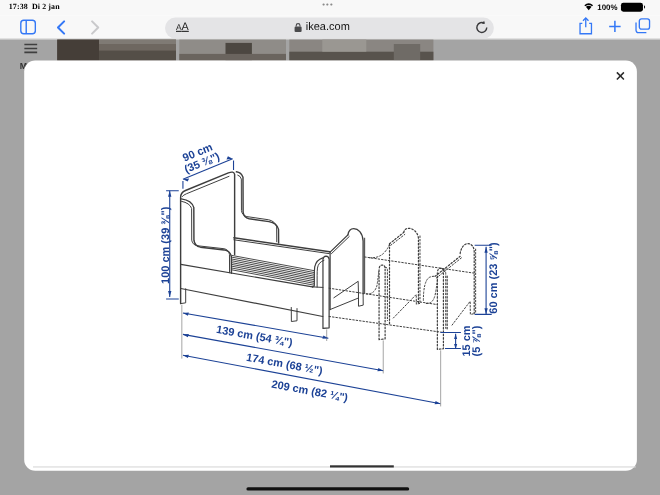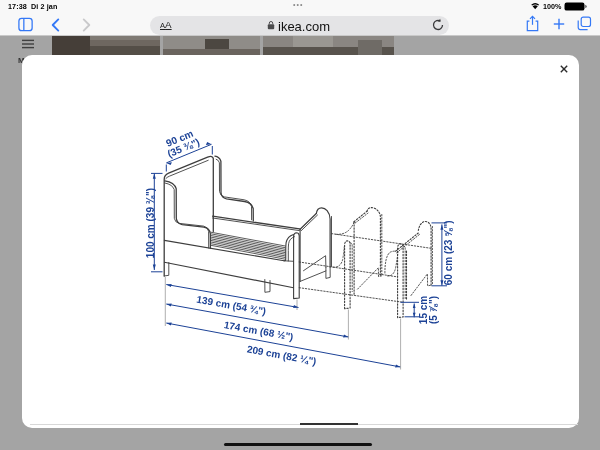--- a/index.html
+++ b/index.html
@@ -5,21 +5,21 @@
   html,body{margin:0;padding:0;}
   body{width:600px;height:450px;position:relative;overflow:hidden;
        font-family:"Liberation Sans", sans-serif;background:#fff;}
   .abs{position:absolute;}
 </style>
 </head>
 <body>
 
 <div class="abs" style="left:0;top:0;width:600px;height:14px;background:#f8f8f8;"></div>
 
-<div class="abs" style="left:8px;top:2px;font-size:7.2px;font-weight:bold;color:#000;letter-spacing:0.1px;">17:38&nbsp;&nbsp;Di 2 jan</div>
+<div class="abs" style="left:8px;top:2px;font-size:7.2px;font-weight:bold;color:#000;letter-spacing:0.1px;font-family:Liberation Serif, serif;">17:38&nbsp;&nbsp;Di 2 jan</div>
 
 <div class="abs" style="left:293px;top:1px;font-size:7px;color:#8a8a8a;letter-spacing:1px;">•••</div>
 
 <svg class="abs" style="left:530px;top:0;" width="62" height="13" viewBox="0 0 62 13">
 
   <g fill="#000">
     <path d="M5.2 9.3 L2.6 6.2 A4.1 4.1 0 0 1 7.8 6.2 Z"></path>
     <path d="M1.2 4.7 A6.2 6.2 0 0 1 9.2 4.7 L8.2 5.6 A4.9 4.9 0 0 0 2.2 5.6 Z"></path>
   </g>
 
@@ -46,21 +46,21 @@
 
 <div class="abs" style="left:150px;top:15.5px;width:299px;height:19px;border-radius:9.5px;background:#e4e4e6;"></div>
 
 <div class="abs" style="left:160px;top:18.8px;width:30px;font-size:9.8px;color:#222;text-decoration:underline;"><span style="font-size:7.6px;">A</span>A</div>
 
 <svg class="abs" style="left:267px;top:19.5px;" width="8" height="10" viewBox="0 0 8 10">
   <rect x="0.8" y="4.2" width="6.4" height="5" rx="1" fill="#4a4a4c"></rect>
   <path d="M2.3 4.2 v-1 a1.7 1.7 0 0 1 3.4 0 V4.2" fill="none" stroke="#4a4a4c" stroke-width="1"></path>
 </svg>
 
-<div class="abs" style="left:278px;top:18.5px;font-size:13px;color:#111;">ikea.com</div>
+<div class="abs" style="left:278px;top:18.5px;font-size:10px;color:#111;">ikea.com</div>
 
 <svg class="abs" style="left:431px;top:17.5px;" width="14" height="14" viewBox="0 0 14 14">
   <path d="M11.5 7 A4.5 4.5 0 1 1 9.4 3.2" fill="none" stroke="#3a3a3c" stroke-width="1.3"></path>
   <path d="M9.2 0.8 L9.6 3.6 L6.9 3.4 Z" fill="#3a3a3c"></path>
 </svg>
 
 <svg class="abs" style="left:526px;top:14.5px;" width="13" height="17" viewBox="0 0 13 17">
   <path d="M3.4 6.2 h-2.1 v9.5 h10.4 v-9.5 H9.6" fill="none" stroke="#3478f6" stroke-width="1.2"></path>
   <line x1="6.5" y1="9.8" x2="6.5" y2="1.6" stroke="#3478f6" stroke-width="1.2"></line>
   <polyline points="4,3.8 6.5,1.3 9,3.8" fill="none" stroke="#3478f6" stroke-width="1.2"></polyline>

